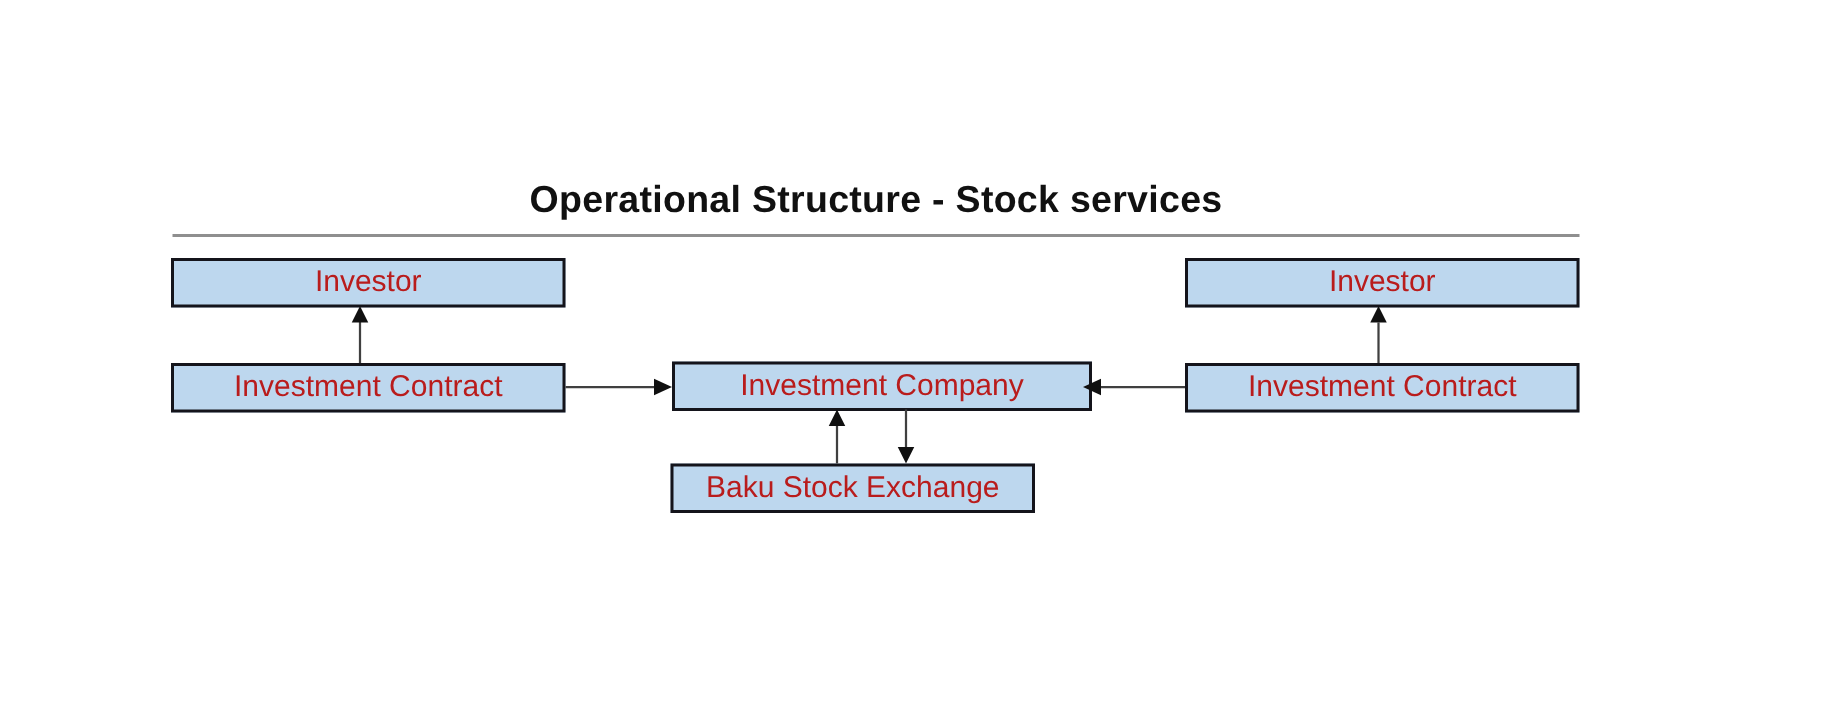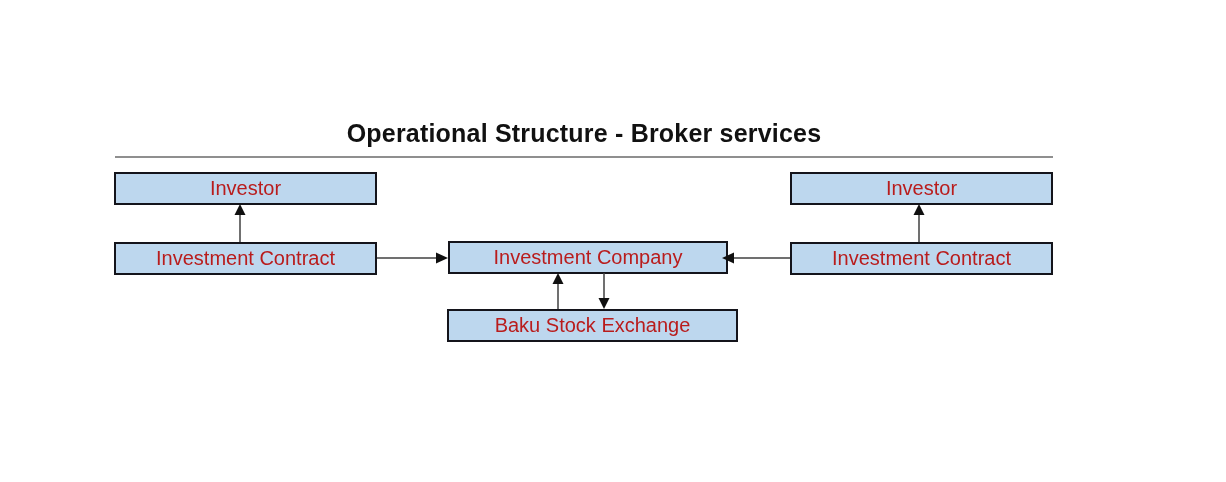--- a/index.html
+++ b/index.html
@@ -47,38 +47,38 @@
     display:flex;
     align-items:center;
     justify-content:center;
     font-size:20px;
     color:#b91c1c;
     white-space:nowrap;
   }
   .node.investor-left{left:114px;top:172px;width:263px;}
   .node.contract-left{left:114px;top:242px;width:263px;}
   .node.company{left:448px;top:241px;width:280px;}
-  .node.bse{left:447px;top:309px;width:291px;}
+  .node.bse{left:447px;top:309px;width:243px;}
   .node.investor-right{left:790px;top:172px;width:263px;}
   .node.contract-right{left:790px;top:242px;width:263px;}
   svg.edges{
     position:absolute;
     left:0;top:0;
     width:1226px;height:482px;
     pointer-events:none;
   }
   svg.edges line{stroke:var(--arrow-line);stroke-width:1.5;}
   svg.edges polygon{fill:var(--arrowhead);}
 </style>
 </head>
 <body>
 
 <div class="canvas">
 
-  <div class="title">Operational Structure - Broker services</div>
+  <div class="title">Operational Structure - Stock services</div>
 
   <div class="divider"></div>
 
   <div class="node investor-left">Investor</div>
 
   <div class="node contract-left">Investment Contract</div>
 
   <div class="node company">Investment Company</div>
 
   <div class="node bse">Baku Stock Exchange</div>

